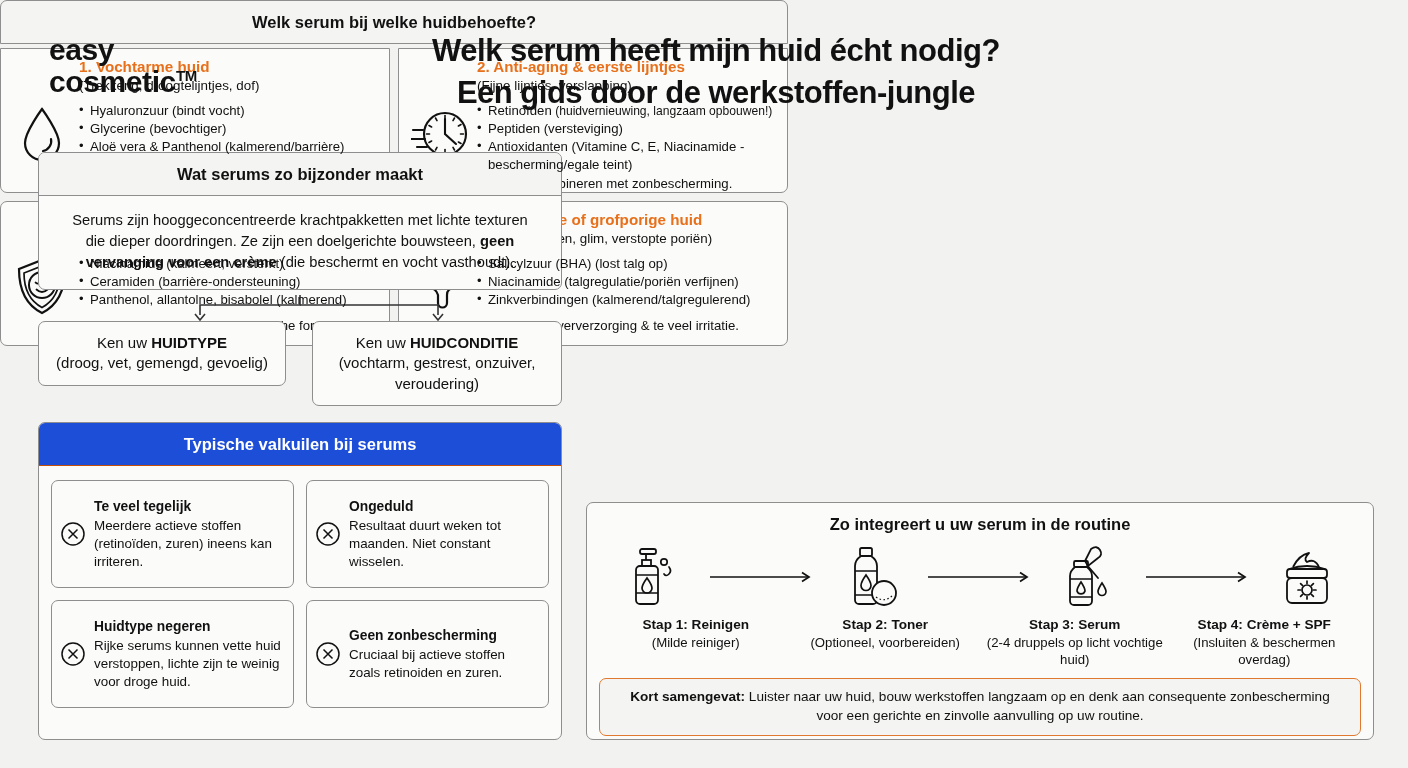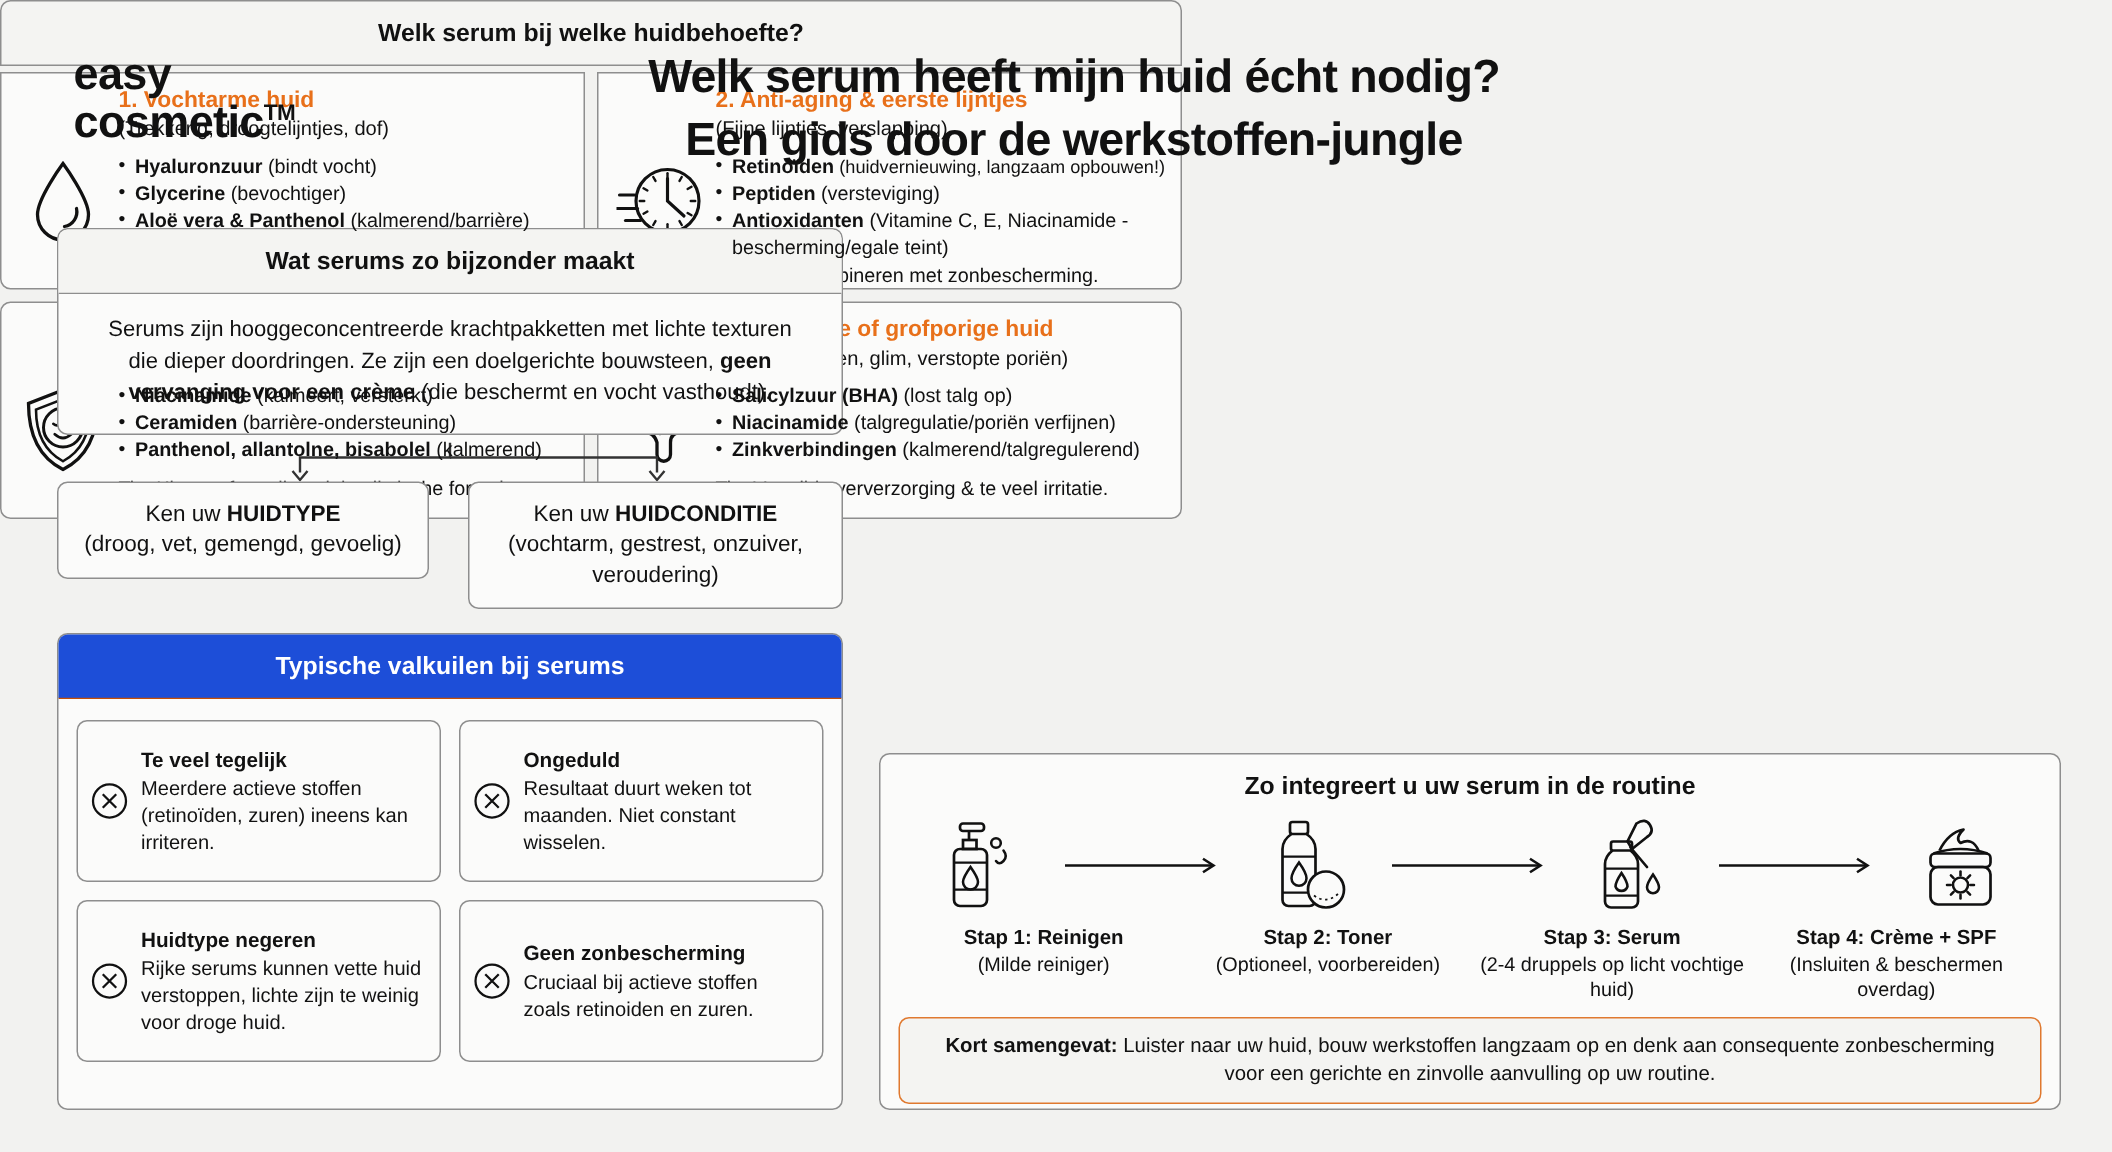--- a/index.html
+++ b/index.html
@@ -126,21 +126,21 @@
   .need-title { color: #e8701a; font-weight: 700; font-size: 15.2px; line-height: 1.2; }
   .need-sub { font-size: 13.4px; line-height: 1.3; margin-top: 1px; }
   .need-list { list-style: none; margin: 7px 0 0 0; }
   .need-list li {
     font-size: 13.2px; line-height: 1.36;
     padding-left: 11px; position: relative;
   }
   .need-list li::before {
     content: "\2022"; position: absolute; left: 0; top: -1px; font-size: 13px;
   }
-  .need-list b { font-weight: 700; }
+  .need-list b { font-weight: 400; }
   .need-list .tiny { font-size: 12.1px; }
   .need-tip { font-size: 13.2px; margin-top: 9px; }
   .need-tip.tight { margin-top: 3px; }
 
   
   .routine { left: 586px; top: 502px; width: 788px; height: 238px; }
   .routine-title { text-align: center; font-weight: 700; font-size: 16.5px; padding: 12px 0 6px; }
   .routine-flow {
     display: flex; align-items: center; justify-content: space-between;
     padding: 4px 30px 0 30px;

